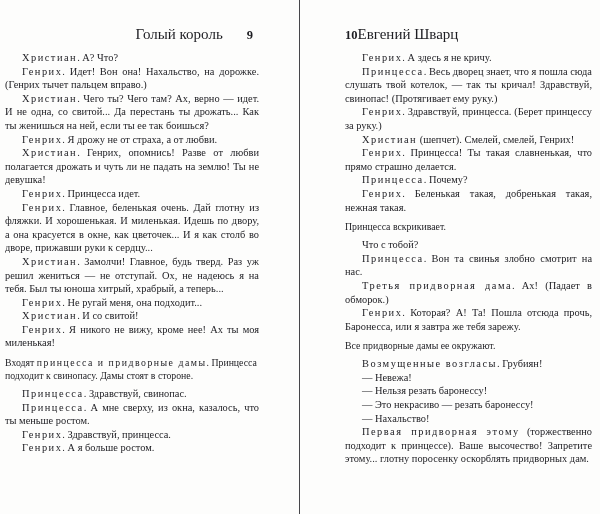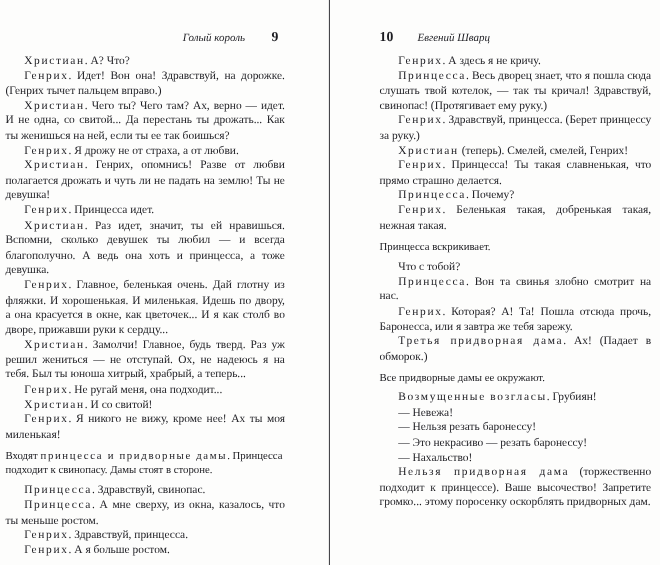--- a/index.html
+++ b/index.html
@@ -16,22 +16,22 @@
   .page {
     box-sizing: border-box;
     height: 514px;
     overflow: hidden;
   }
   .page-left  { width: 300px; padding: 26px 40px 0 5px; border-right: 1.5px solid #46464a; }
   .page-right { width: 300px; padding: 26px 8px 0 45px; }
 
   .page-header { display: flex; align-items: baseline; margin-bottom: 8px; }
   .page-left  .page-header { justify-content: flex-end; gap: 24px; padding-right: 6px; }
-  .page-right .page-header { justify-content: flex-start; gap: 22px; }
-  .running-title { font-style: italic; font-size: 10px; }
+  .page-right .page-header { justify-content: flex-start; }
+  .running-title { font-size: 15px; }
   .folio { font-size: 12.5px; font-weight: bold; }
 
   .page-body p { hyphens: auto; }
   p.dialogue {
     margin: 0;
     text-indent: 17px;
     text-align: justify;
     font-size: 10.4px;
     line-height: 13.6px;
   }
@@ -49,26 +49,25 @@
 
 <div class="spread">
 
   <div class="page page-left">
     <div class="page-header">
       <span class="running-title">Голый король</span>
       <span class="folio">9</span>
     </div>
     <div class="page-body">
         <p class="dialogue"><span class="seg-sp">Христиан</span><span class="seg-t">. А? Что?</span></p>
-        <p class="dialogue"><span class="seg-sp">Генрих</span><span class="seg-t">. Идет! Вон она! Здравствуй, на дорожке. </span><span class="seg-i">(Генрих тычет пальцем вправо.)</span></p>
+        <p class="dialogue"><span class="seg-sp">Генрих</span><span class="seg-t">. Идет! Вон она! Нахальство, на дорожке. </span><span class="seg-i">(Генрих тычет пальцем вправо.)</span></p>
         <p class="dialogue"><span class="seg-sp">Христиан</span><span class="seg-t">. Чего ты? Чего там? Ах, верно — идет. И не одна, со свитой... Да перестань ты дрожать... Как ты женишься на ней, если ты ее так боишься?</span></p>
         <p class="dialogue"><span class="seg-sp">Генрих</span><span class="seg-t">. Я дрожу не от страха, а от любви.</span></p>
         <p class="dialogue"><span class="seg-sp">Христиан</span><span class="seg-t">. Генрих, опомнись! Разве от любви полагается дрожать и чуть ли не падать на землю! Ты не девушка!</span></p>
         <p class="dialogue"><span class="seg-sp">Генрих</span><span class="seg-t">. Принцесса идет.</span></p>
-        <p class="dialogue"><span class="seg-sp">Христиан</span><span class="seg-t">. Раз идет, значит, ты ей нравишься. Вспомни, сколько девушек ты любил — и всегда благополучно. А ведь она хоть и принцесса, а тоже девушка.</span></p>
         <p class="dialogue"><span class="seg-sp">Генрих</span><span class="seg-t">. Главное, беленькая очень. Дай глотну из фляжки. И хорошенькая. И миленькая. Идешь по двору, а она красуется в окне, как цветочек... И я как столб во дворе, прижавши руки к сердцу...</span></p>
         <p class="dialogue"><span class="seg-sp">Христиан</span><span class="seg-t">. Замолчи! Главное, будь тверд. Раз уж решил жениться — не отступай. Ох, не надеюсь я на тебя. Был ты юноша хитрый, храбрый, а теперь...</span></p>
         <p class="dialogue"><span class="seg-sp">Генрих</span><span class="seg-t">. Не ругай меня, она подходит...</span></p>
         <p class="dialogue"><span class="seg-sp">Христиан</span><span class="seg-t">. И со свитой!</span></p>
         <p class="dialogue"><span class="seg-sp">Генрих</span><span class="seg-t">. Я никого не вижу, кроме нее! Ах ты моя миленькая!</span></p>
         <p class="direction"><span class="seg-t">Входят </span><span class="seg-sp">принцесса и придворные дамы</span><span class="seg-t">. Принцесса подходит к свинопасу. Дамы стоят в стороне.</span></p>
         <p class="dialogue"><span class="seg-sp">Принцесса</span><span class="seg-t">. Здравствуй, свинопас.</span></p>
         <p class="dialogue"><span class="seg-sp">Принцесса</span><span class="seg-t">. А мне сверху, из окна, казалось, что ты меньше ростом.</span></p>
         <p class="dialogue"><span class="seg-sp">Генрих</span><span class="seg-t">. Здравствуй, принцесса.</span></p>
         <p class="dialogue"><span class="seg-sp">Генрих</span><span class="seg-t">. А я больше ростом.</span></p>
@@ -77,32 +76,32 @@
 
   <div class="page page-right">
     <div class="page-header">
       <span class="folio">10</span>
       <span class="running-title">Евгений Шварц</span>
     </div>
     <div class="page-body">
         <p class="dialogue"><span class="seg-sp">Генрих</span><span class="seg-t">. А здесь я не кричу.</span></p>
         <p class="dialogue"><span class="seg-sp">Принцесса</span><span class="seg-t">. Весь дворец знает, что я пошла сюда слушать твой котелок, — так ты кричал! Здравствуй, свинопас! </span><span class="seg-i">(Протягивает ему руку.)</span></p>
         <p class="dialogue"><span class="seg-sp">Генрих</span><span class="seg-t">. Здравствуй, принцесса. </span><span class="seg-i">(Берет принцессу за руку.)</span></p>
-        <p class="dialogue"><span class="seg-sp">Христиан</span><span class="seg-t"> </span><span class="seg-i">(теперь)</span><span class="seg-t">. Смелей, смелей, Генрих!</span></p>
+        <p class="dialogue"><span class="seg-sp">Христиан</span><span class="seg-t"> </span><span class="seg-i">(шепчет)</span><span class="seg-t">. Смелей, смелей, Генрих!</span></p>
         <p class="dialogue"><span class="seg-sp">Генрих</span><span class="seg-t">. Принцесса! Ты такая славненькая, что прямо страшно делается.</span></p>
         <p class="dialogue"><span class="seg-sp">Принцесса</span><span class="seg-t">. Почему?</span></p>
         <p class="dialogue"><span class="seg-sp">Генрих</span><span class="seg-t">. Беленькая такая, добренькая такая, нежная такая.</span></p>
         <p class="direction"><span class="seg-t">Принцесса вскрикивает.</span></p>
         <p class="dialogue"><span class="seg-t">Что с тобой?</span></p>
         <p class="dialogue"><span class="seg-sp">Принцесса</span><span class="seg-t">. Вон та свинья злобно смотрит на нас.</span></p>
+        <p class="dialogue"><span class="seg-sp">Третья придворная дама</span><span class="seg-t">. Ах! </span><span class="seg-i">(Падает в обморок.)</span></p>
         <p class="dialogue"><span class="seg-sp">Генрих</span><span class="seg-t">. Которая? А! Та! Пошла отсюда прочь, Баронесса, или я завтра же тебя зарежу.</span></p>
-        <p class="dialogue"><span class="seg-sp">Третья придворная дама</span><span class="seg-t">. Ах! </span><span class="seg-i">(Падает в обморок.)</span></p>
         <p class="direction"><span class="seg-t">Все придворные дамы ее окружают.</span></p>
         <p class="dialogue"><span class="seg-sp">Возмущенные возгласы</span><span class="seg-t">. Грубиян!</span></p>
         <p class="dialogue"><span class="seg-t">— Невежа!</span></p>
         <p class="dialogue"><span class="seg-t">— Нельзя резать баронессу!</span></p>
         <p class="dialogue"><span class="seg-t">— Это некрасиво — резать баронессу!</span></p>
         <p class="dialogue"><span class="seg-t">— Нахальство!</span></p>
-        <p class="dialogue"><span class="seg-sp">Нельзя придворная дама</span><span class="seg-t"> </span><span class="seg-i">(торжественно подходит к принцессе)</span><span class="seg-t">. Ваше высочество! Запретите громко... этому поросенку оскорблять придворных дам.</span></p>
+        <p class="dialogue"><span class="seg-sp">Первая придворная этому</span><span class="seg-t"> </span><span class="seg-i">(торжественно подходит к принцессе)</span><span class="seg-t">. Ваше высочество! Запретите этому... глотну поросенку оскорблять придворных дам.</span></p>
       </div>
   </div>
 
 </div>
 
 </body></html>

